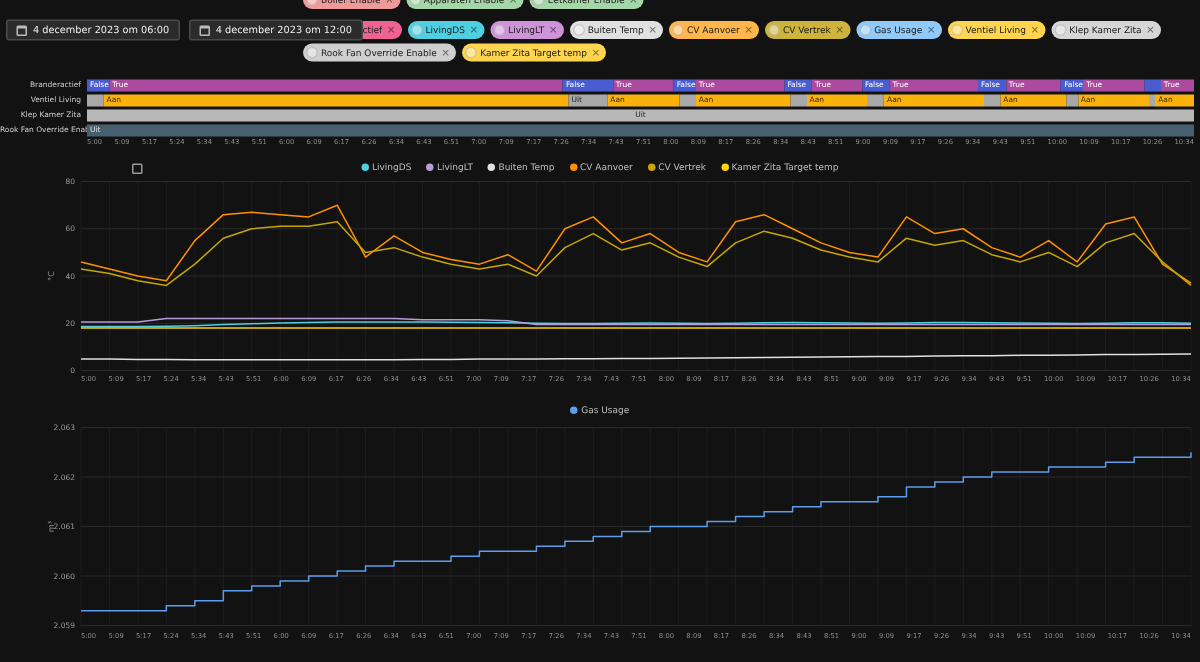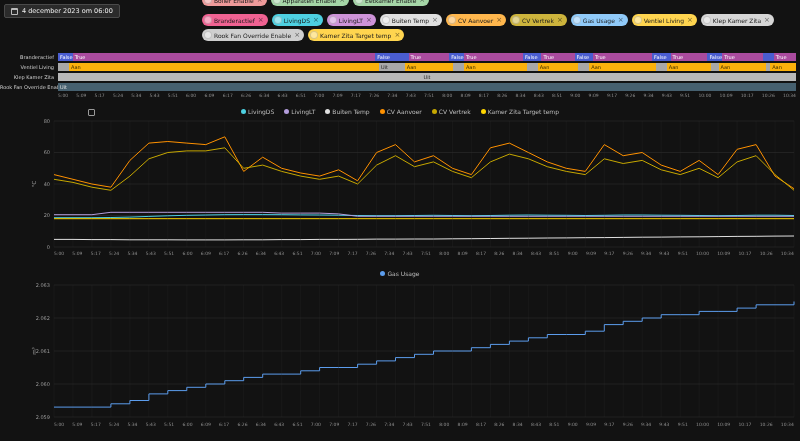--- a/index.html
+++ b/index.html
@@ -1,19 +1,19 @@
 <!DOCTYPE html>
 <html><head>
 <meta charset="utf-8">
 <style>
   *{margin:0;padding:0;box-sizing:border-box}
   html,body{width:800px;height:441px;overflow:hidden}
   body{background:#121212;font-family:"DejaVu Sans",sans-serif;position:relative;color:#ddd}
 
-  .topbar{position:absolute;left:4px;top:4px;display:flex;gap:6px;z-index:3}
+  .topbar{position:absolute;left:4px;top:13px;display:flex;gap:6px;z-index:3}
   .datebtn{display:flex;align-items:center;gap:4px;background:#2b2b2b;border:1px solid #4a4a4a;
     border-radius:2px;height:14px;padding:0 6px;font-size:6.5px;color:#eee;cursor:pointer;
     font-family:"DejaVu Sans",sans-serif;white-space:nowrap}
   .cal-icon{width:7px;height:7px;border:1px solid #bbb;border-top:2.5px solid #bbb;display:inline-block;border-radius:1px}
 
   .cutoff-chips{position:absolute;left:202px;top:-6px;display:flex;gap:4px;z-index:2}
   .chip-rows{position:absolute;left:202px;top:14px;width:594px;display:flex;flex-wrap:wrap;gap:3px 4px;z-index:2}
   .chip{display:inline-flex;align-items:center;gap:2px;height:12px;border-radius:6px;
     padding:0 4px 0 2px;font-size:6px;color:#1b1b1b;white-space:nowrap;cursor:pointer}
   .chip .avatar{width:8px;height:8px;border-radius:50%;background:rgba(255,255,255,.45);
@@ -41,20 +41,24 @@
 
   svg.chart{position:absolute;left:0}
 </style>
 </head>
 <body>
 
 <div class="topbar">
   <button class="datebtn">
     <span class="cal-icon"></span>
     <span>4 december 2023 om 06:00</span>
+  </button>
+  <button class="datebtn">
+    <span class="cal-icon"></span>
+    <span>4 december 2023 om 12:00</span>
   </button>
 </div>
 
 <div class="cutoff-chips" id="cutoffChips">
     <div class="chip" style="background: rgb(239, 154, 154);">
       <span class="avatar"></span>
       <span>Boiler Enable</span>
       <span class="close">×</span>
     </div>
     <div class="chip" style="background: rgb(165, 214, 167);">

